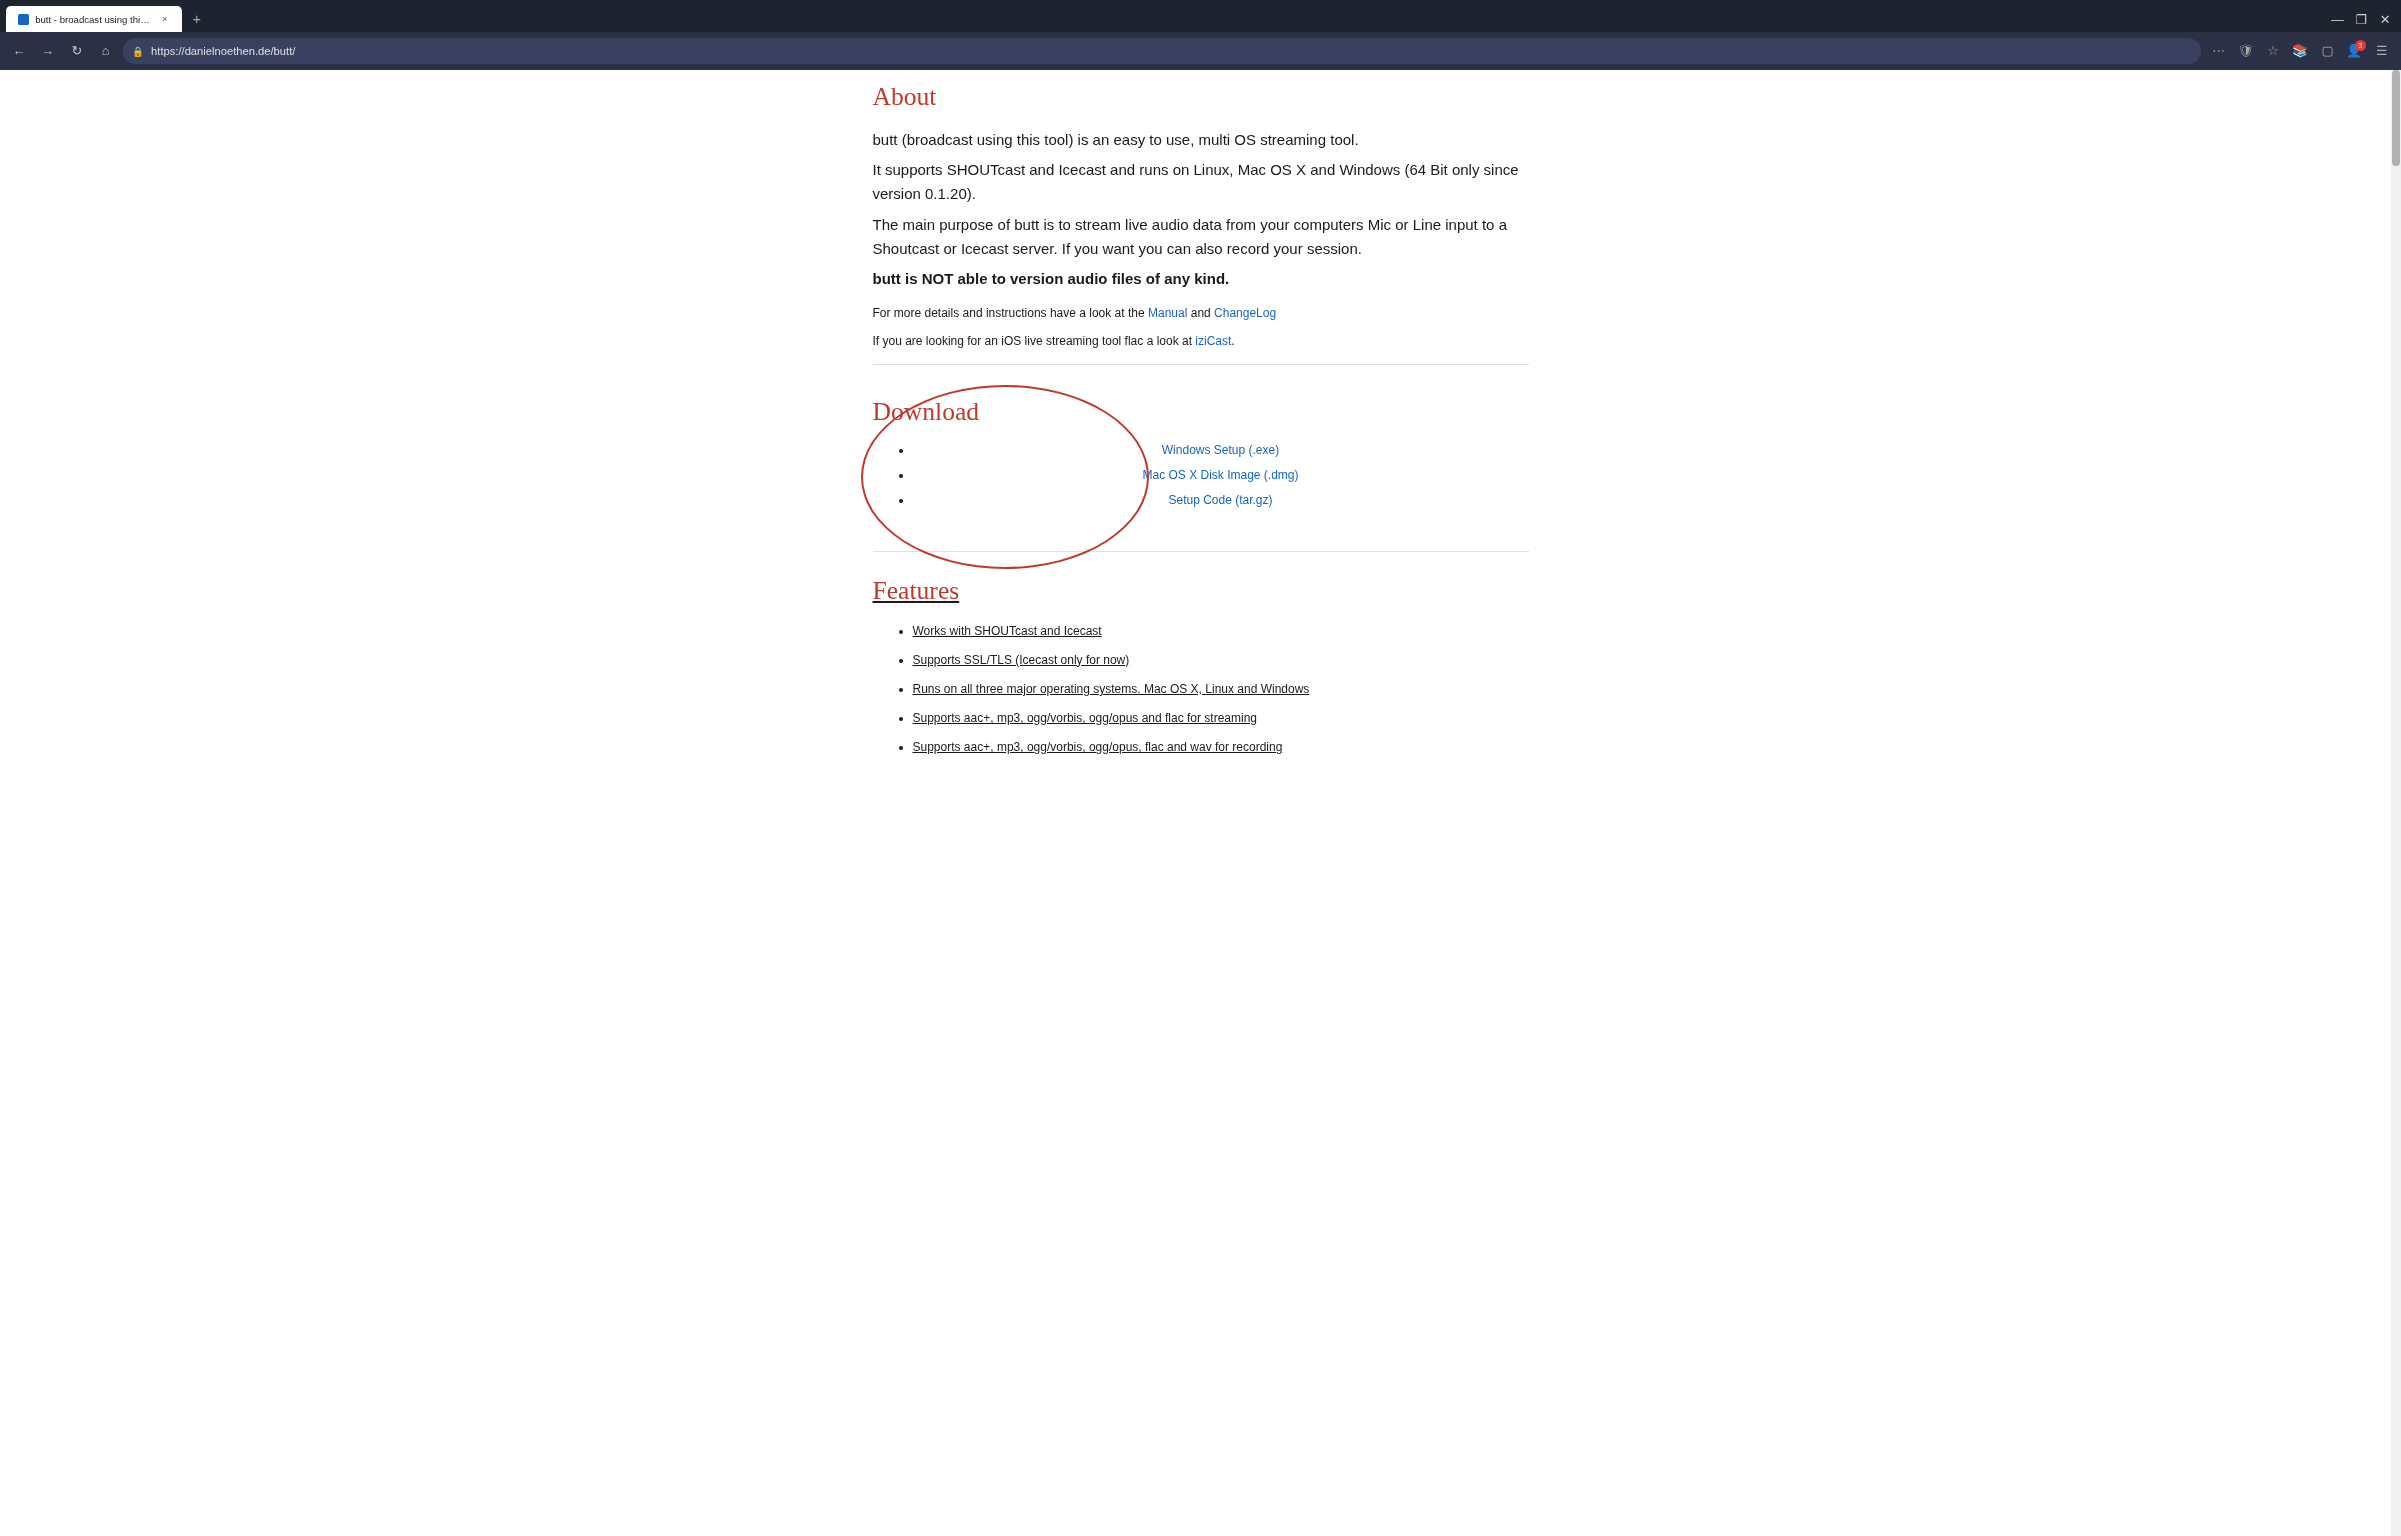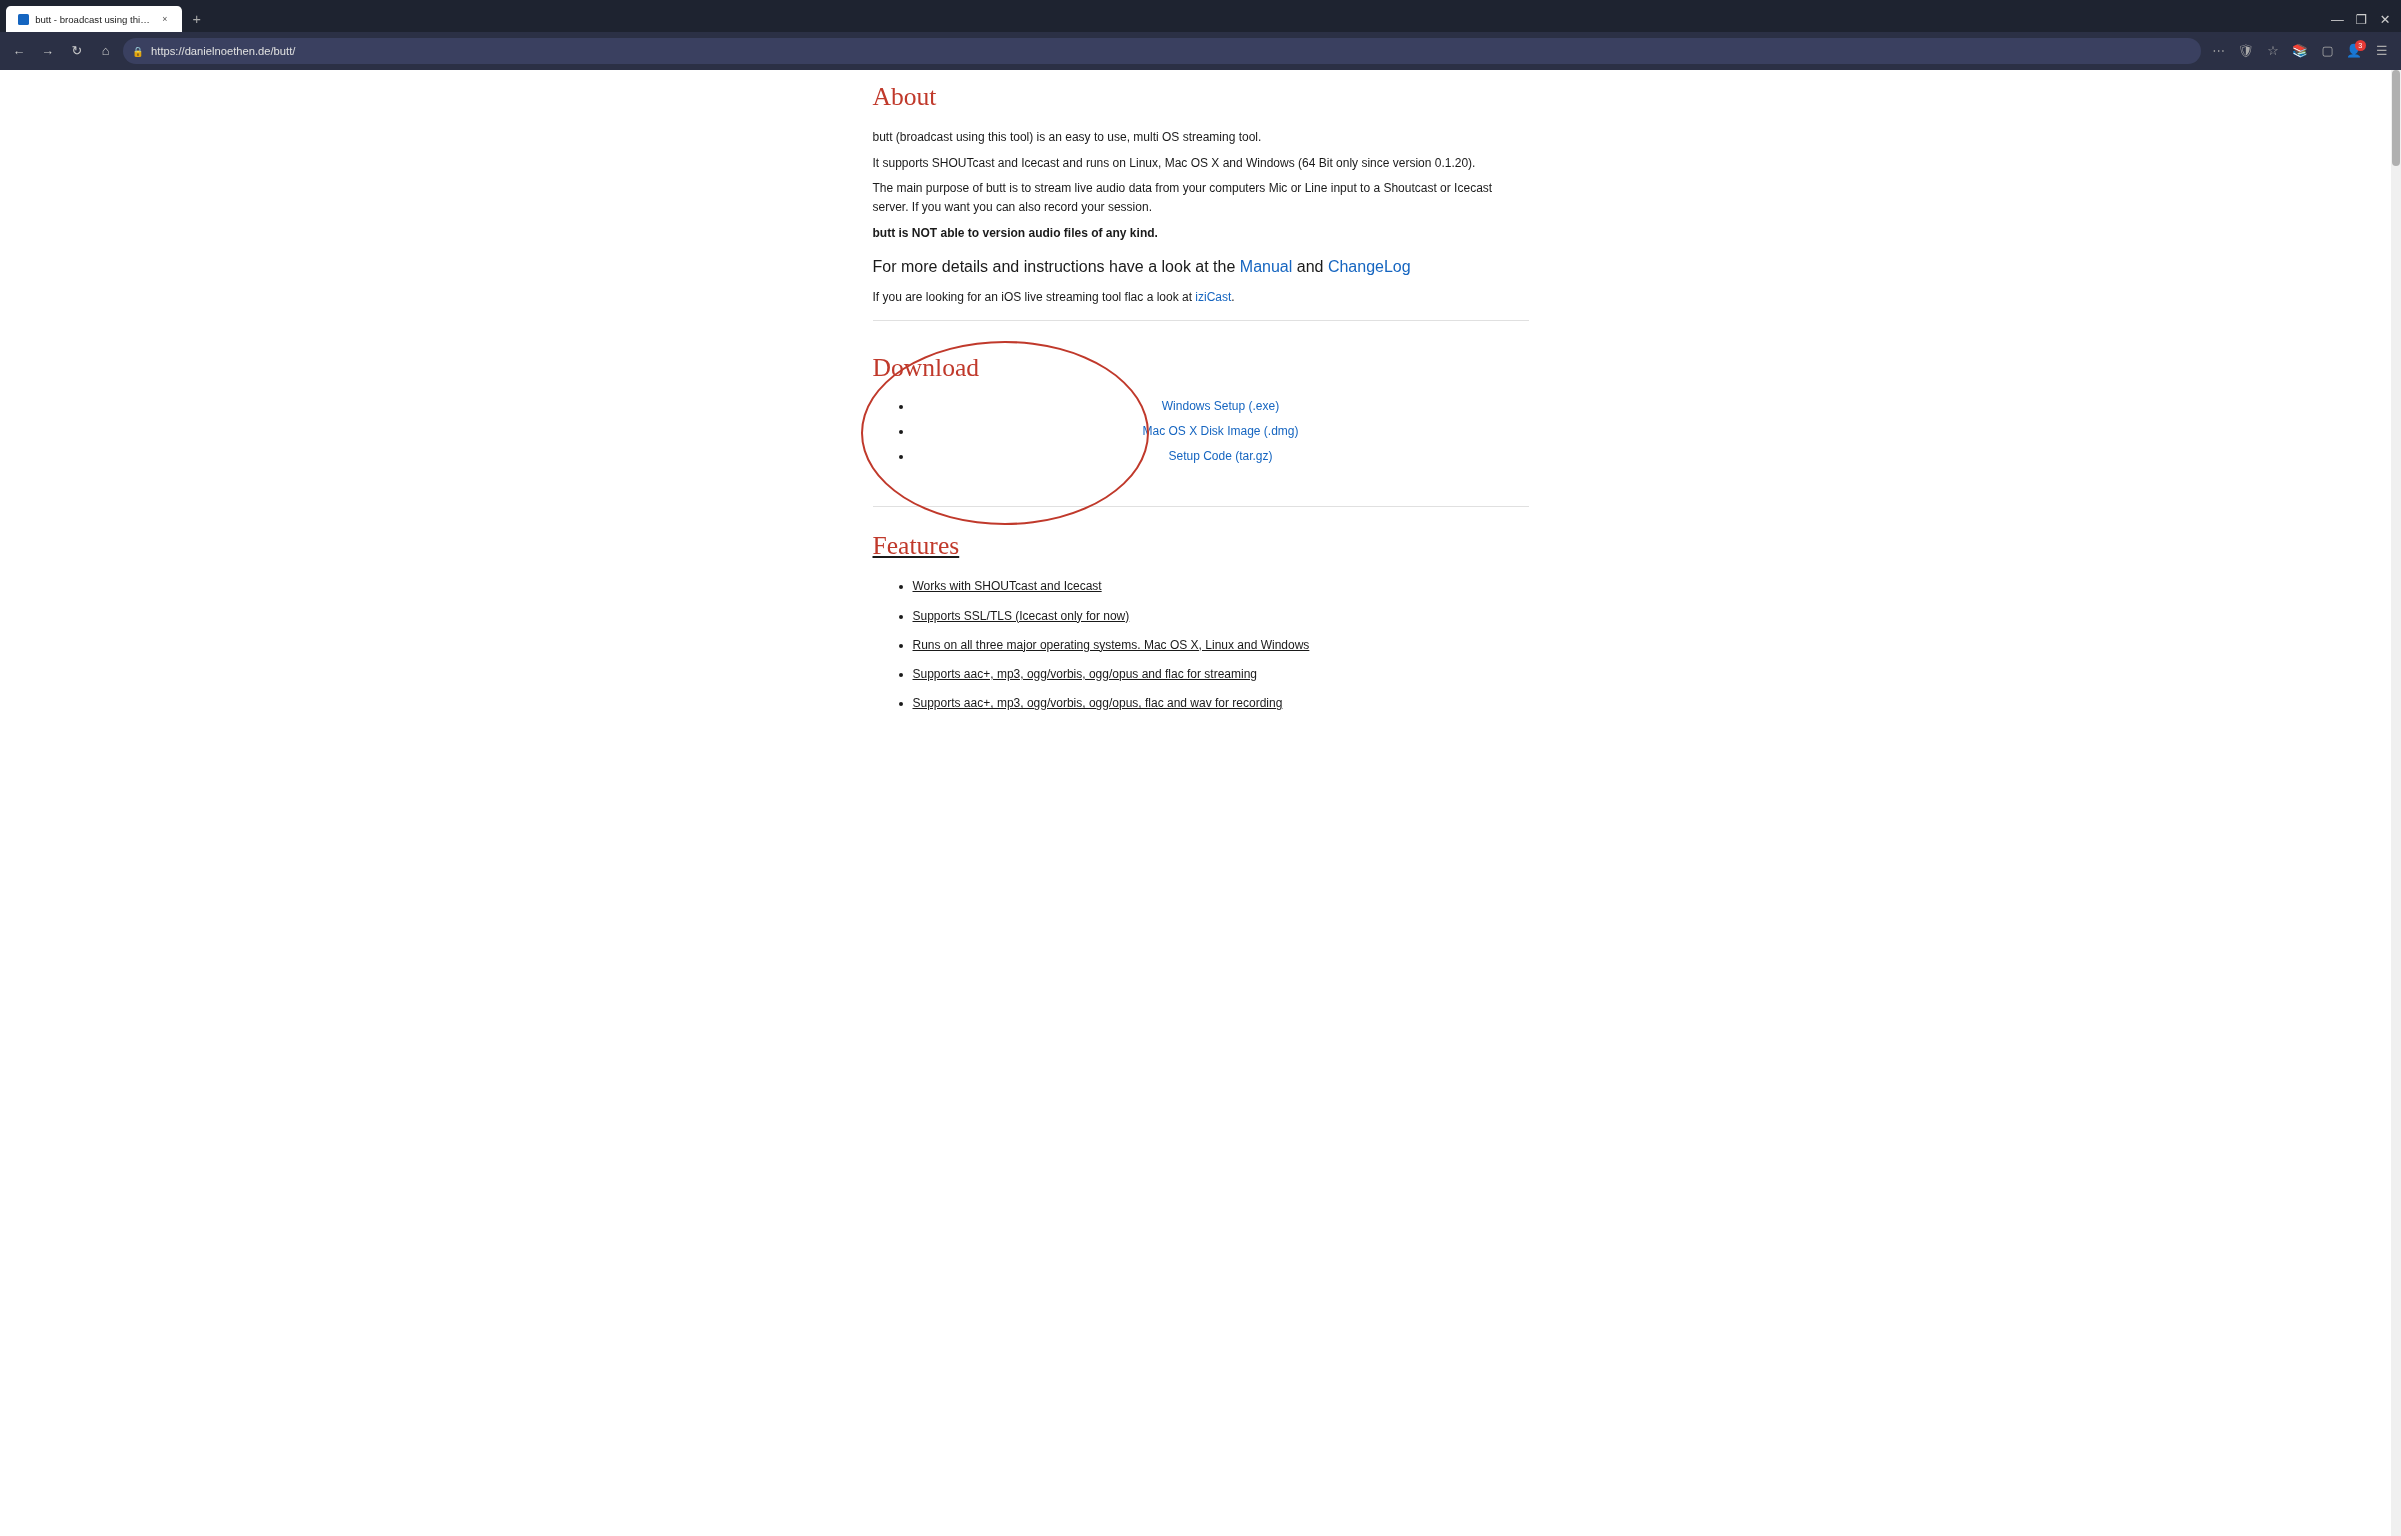--- a/index.html
+++ b/index.html
@@ -185,36 +185,36 @@
 
     h1.section-heading {
       font-family: Georgia, serif;
       font-size: 25.6px;
       color: #c0392b;
       font-weight: normal;
       margin-bottom: 16px;
     }
 
     .about-text {
-      font-size: 12px;
+      font-size: 15px;
       line-height: 1.6;
       color: #1a1a1a;
     }
 
     .about-text p {
       margin-bottom: 6.4px;
     }
 
     .about-text strong {
       font-weight: bold;
     }
 
     .links-line {
       margin: 14.4px 0;
-      font-size: 16px;
+      font-size: 12px;
     }
 
     .links-line a, .ios-line a {
       color: #1565c0;
       text-decoration: none;
     }
 
     .ios-line {
       font-size: 12px;
       margin-bottom: 8px;

